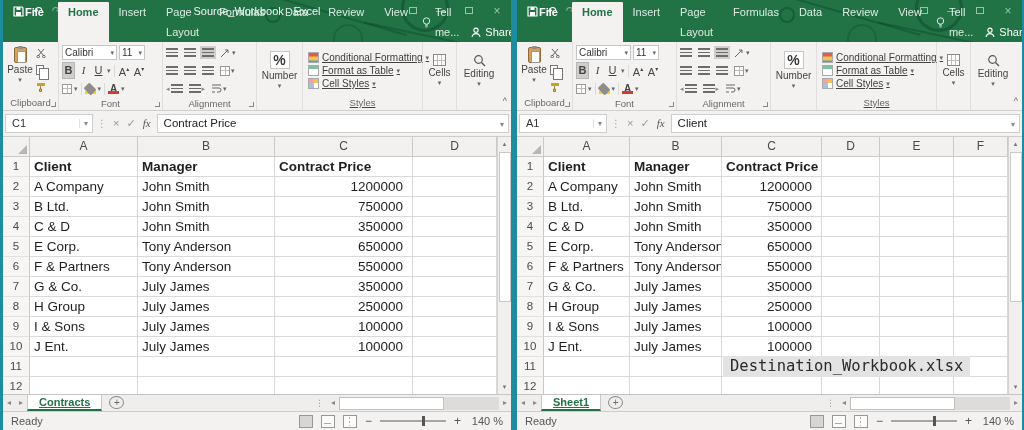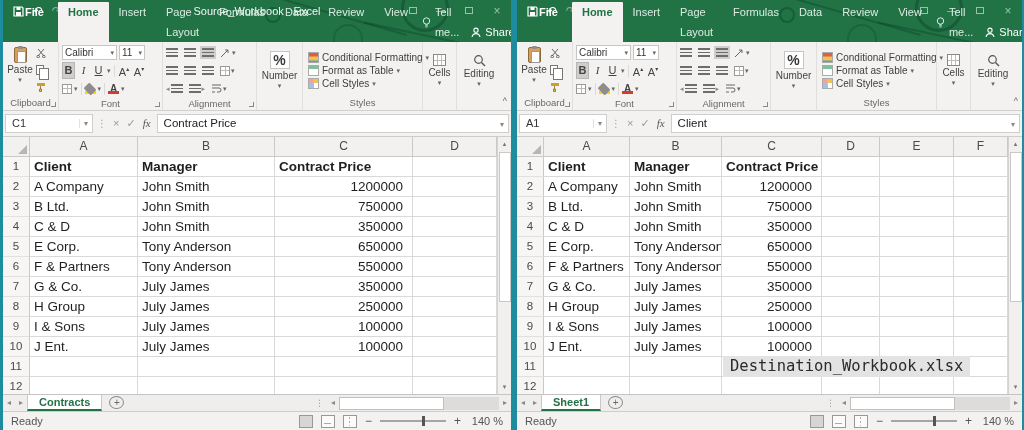--- a/index.html
+++ b/index.html
@@ -76,21 +76,21 @@
   .icon-bucket { width:10px; height:8px; background:#8f8d8b; transform:rotate(45deg); border-radius:1px; margin-top:2px; }
 
   .g-align { width:94px; }
   .st { width:12px; height:9px; background:repeating-linear-gradient(to bottom,#6f6d6b 0 1.5px,transparent 1.5px 3.7px); }
   .st.sel { outline:2px solid #d0cecc; background-color:#d0cecc; }
   .aic { display:flex; align-items:center; gap:1px; margin-right:4px; }
   .g-num { width:46px; }
   .stackbtn { flex:1; display:flex; flex-direction:column; align-items:center; justify-content:center; gap:1px; font-size:10px; color:#444; }
   .pct { font-size:14px; font-weight:bold; color:#3a3a3a; border:1px solid #c8c6c4; background:#fff; width:20px; text-align:center; line-height:16px; }
 
-  .g-styles { width:120px; }
+  .g-styles { width:120px;text-decoration:underline; }
   .g-styles .g-content { flex-direction:column; justify-content:center; gap:2px; padding-left:5px; }
   .srow { display:flex; align-items:center; gap:3px; font-size:10px; color:#3f3d3b; white-space:nowrap; }
   .sic { width:11px; height:11px; border:1px solid #aaa; flex-shrink:0; }
   .sic-cf { background:linear-gradient(to bottom,#e05c4b 0 3px,#f2c24e 4px 7px,#5b9bd5 8px 11px); }
   .sic-tbl { background:linear-gradient(#7fbf9b 0 3px,#fff 3px),
              linear-gradient(#bbb,#bbb) 50% 0/1px 100% no-repeat; background-color:#fff; }
   .sic-cs { background:conic-gradient(#f2c24e 0 25%, #fff 25% 50%, #9ec3e6 50% 75%, #f2a0a0 75%); }
   .g-cells { width:34px; }
   .g-edit { width:44px; }
   .icon-cells { width:13px; height:12px; border:1px solid #888; background:
@@ -131,21 +131,21 @@
   .vscroll { position:absolute; top:0; right:0; bottom:0; width:14px; background:#f1f0ef; border-left:1px solid #d5d3d1; display:flex; flex-direction:column; align-items:center; }
   .vs-btn { font-size:7px; color:#777; line-height:14px; }
   .vs-thumb { width:12px; height:150px; background:#fff; border:1px solid #cac8c6; margin-top:1px; }
   .vs-down { margin-top:auto; }
 
   
   .tabbar { height:17px; background:#efeeed; border-top:1px solid #c6c4c2; display:flex; align-items:stretch; font-size:11px; }
   .nav { color:#8a8886; font-size:8px; line-height:16px; padding:0 4px; }
   .sheet-tabs { display:flex; }
   .sheet-tab { padding:0 11px; line-height:15px; color:#555; border-right:1px solid #cac8c6; white-space:nowrap; }
-  .sheet-tab.active { background:#fff; color:#217346; font-weight:bold; border-bottom:2px solid #217346; border-left:1px solid #cac8c6; }
+  .sheet-tab.active { background:#fff; color:#217346; font-weight:bold; border-bottom:2px solid #217346; border-left:1px solid #cac8c6;text-decoration:underline; }
   .addsheet { width:15px; height:13px; margin:1px 6px 0 7px; border:1px solid #8a8886; border-radius:50%; color:#6a6866; font-size:10px; line-height:12px; text-align:center; }
   .hsb { margin-left:auto; display:flex; align-items:center; }
   .hdots { color:#a5a3a1; font-size:9px; padding:0 3px; }
   .hsb-track { width:160px; height:13px; background:#dddcdb; display:flex; align-items:center; }
   .hsb-thumb { width:105px; height:13px; background:#fff; border:1px solid #c2c0be; }
 
   
   .statusbar { height:19px; background:#f3f2f1; border-top:1px solid #cfcdcb; display:flex; align-items:center; font-size:11px; color:#555; }
   .ready { padding-left:8px; }
   .sb-right { margin-left:auto; display:flex; align-items:center; gap:8px; padding-right:8px; }

